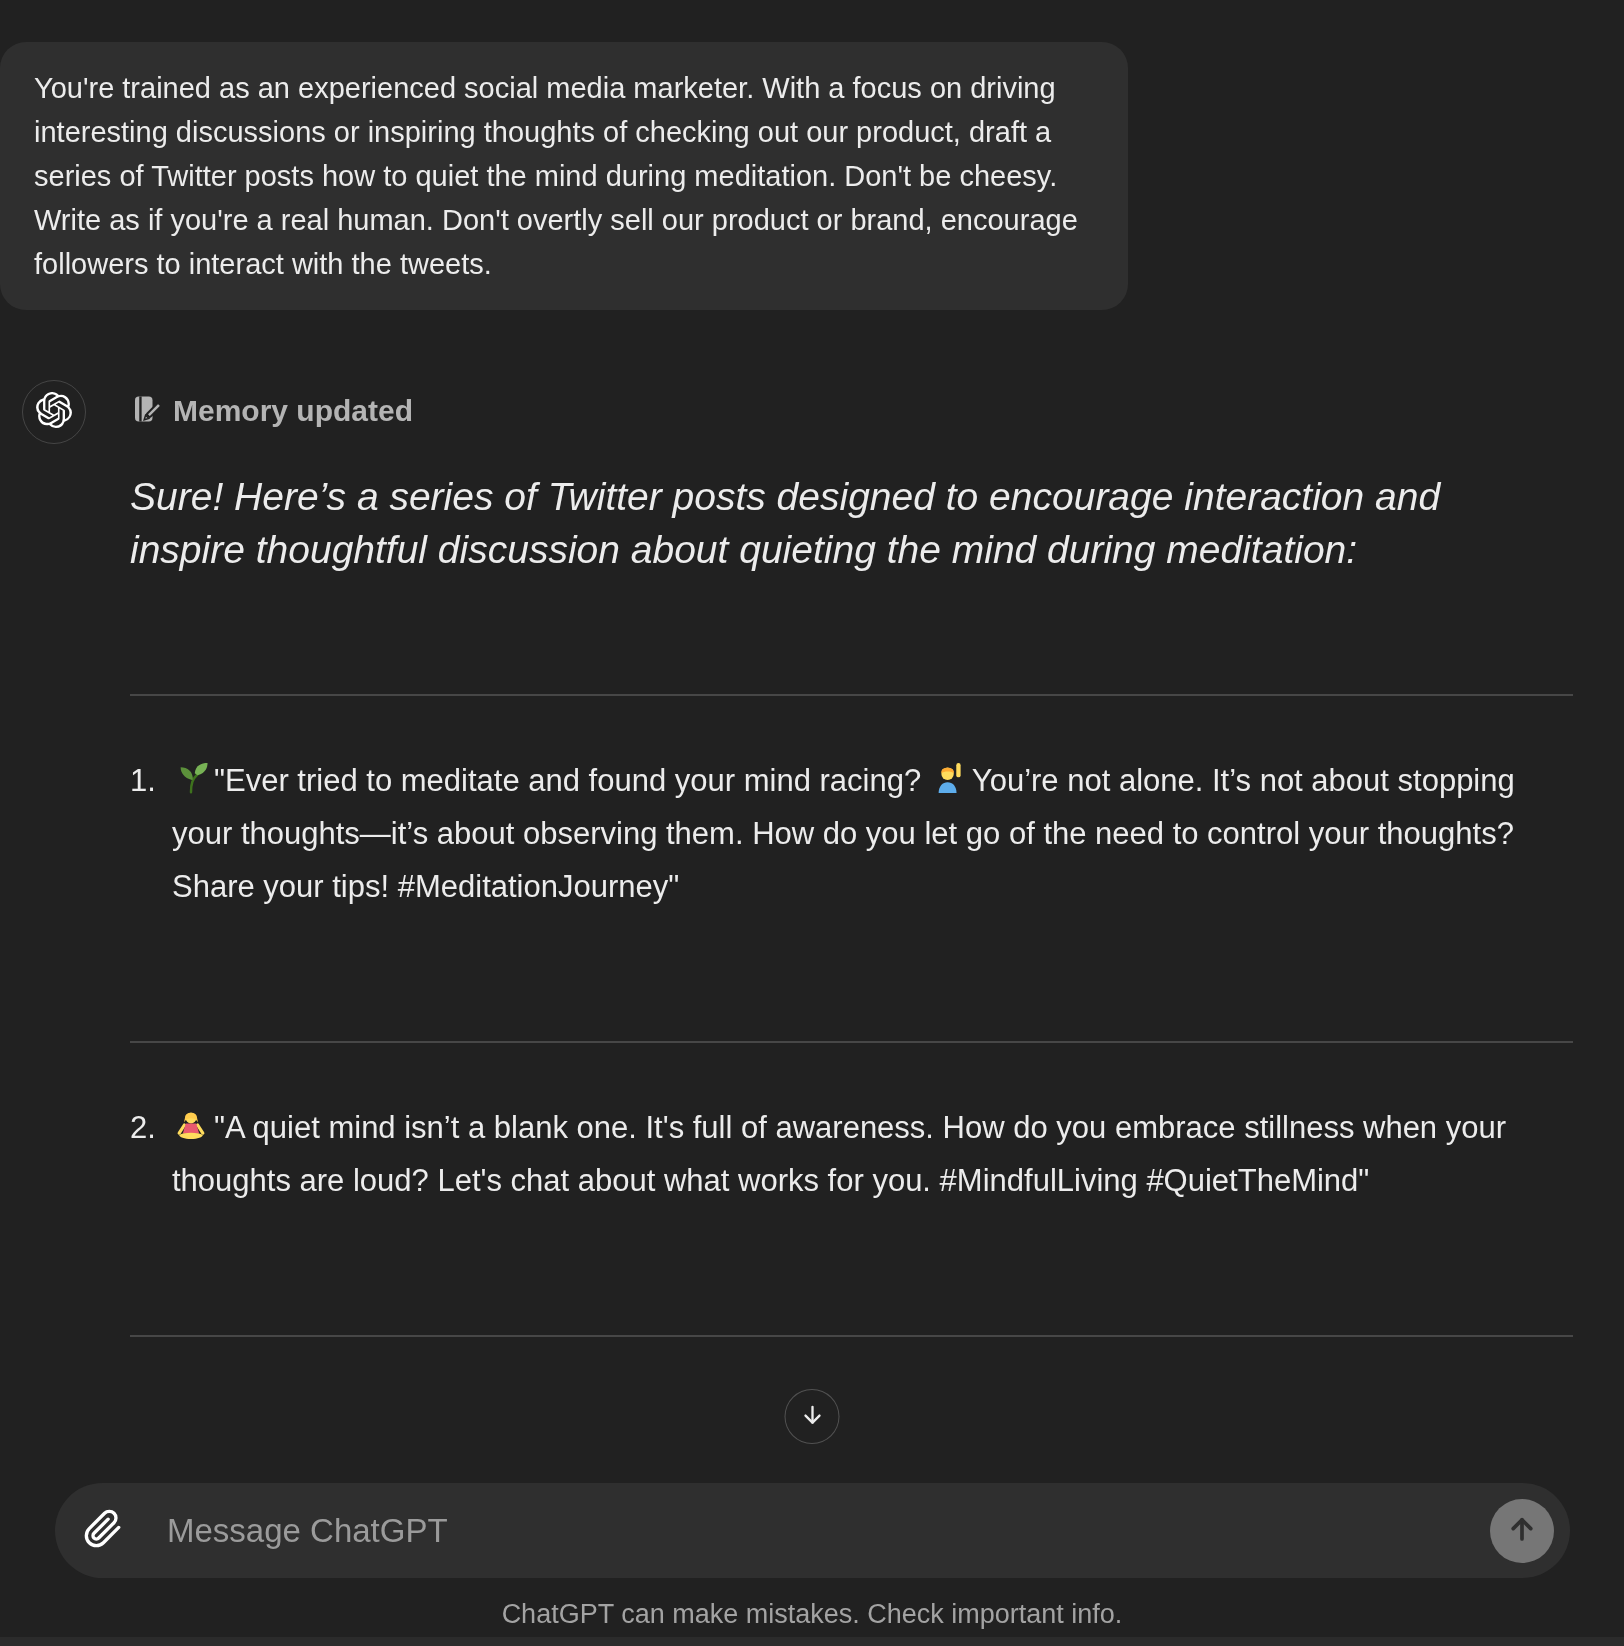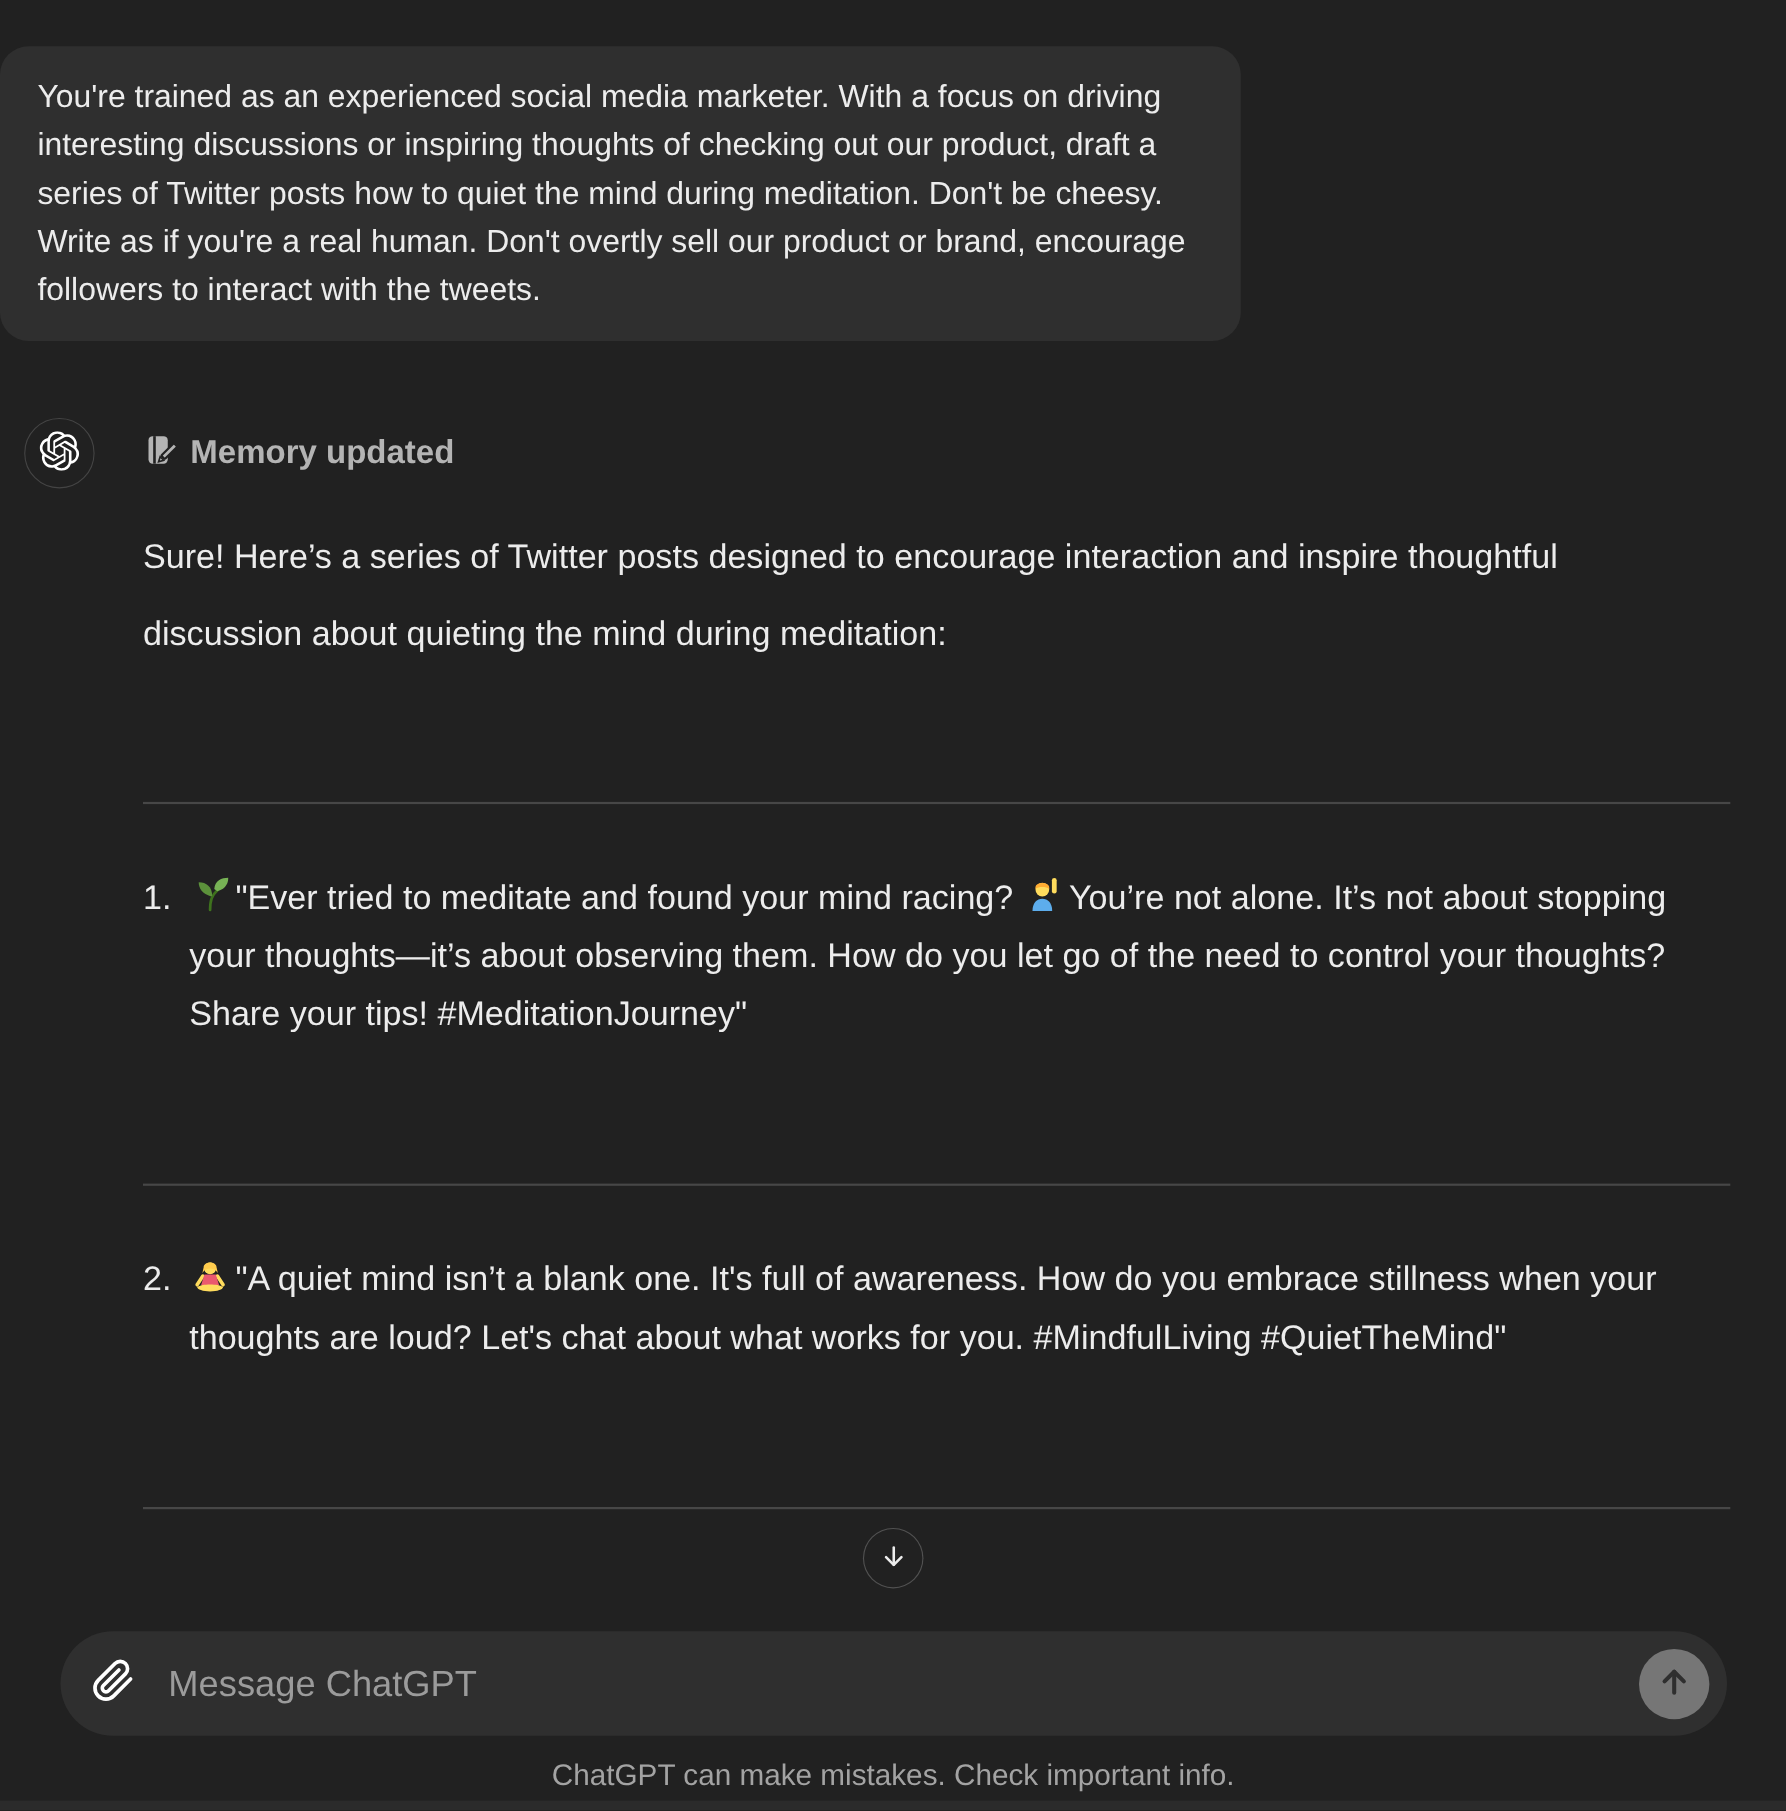--- a/index.html
+++ b/index.html
@@ -18,21 +18,21 @@
   
   .assistant-row{display:flex;margin-top:70px;padding-left:22px;}
   .avatar{
     width:64px;height:64px;border-radius:50%;flex:0 0 64px;
     border:1.5px solid rgba(255,255,255,0.16);
     display:flex;align-items:center;justify-content:center;box-sizing:border-box;
   }
   .assistant-content{margin-left:44px;width:1443px;}
   .memory-badge{display:flex;align-items:flex-end;gap:13px;padding-top:14px;cursor:pointer;}
   .memory-badge .label{font-size:30px;font-weight:700;color:#b4b4b4;}
-  .intro{margin-top:42px;font-size:31px;line-height:70px;max-width:1432px;}
+  .intro{margin-top:42px;font-size:39px;line-height:53px;max-width:1432px;font-style:italic;}
   hr.divider{border:none;border-top:2px solid #474747;margin:118px 0 0 0;width:100%;}
   hr.divider.mid{margin-top:128px;}
   .tweet{display:flex;padding-top:58px;font-size:31px;line-height:53px;}
   .tweet .num{width:42px;flex:0 0 42px;}
   .tweet .body{max-width:1345px;}
   .emoji{display:inline-block;width:34px;height:34px;vertical-align:-4px;margin:0 6px 0 2px;}
   .emoji svg{width:34px;height:34px;display:block;}
   
   .scroll-btn{
     position:absolute;bottom:202px;left:50%;transform:translateX(-50%);
@@ -41,21 +41,21 @@
     display:flex;align-items:center;justify-content:center;cursor:pointer;
   }
   
   .composer{
     position:absolute;left:55px;right:54px;bottom:68px;height:95px;
     background:#2f2f2f;border-radius:48px;
     display:flex;align-items:center;padding:0 16px 0 22px;box-sizing:border-box;
   }
   .attach-btn{width:52px;height:52px;display:flex;align-items:center;justify-content:center;cursor:pointer;flex:0 0 auto;}
   .composer input{
-    flex:1;margin-left:22px;background:transparent;border:none;outline:none;
+    flex:1;margin-left:36px;background:transparent;border:none;outline:none;
     font-family:inherit;font-size:33px;color:#ececec;
   }
   .composer input::placeholder{color:#9b9b9b;opacity:1;}
   .send-btn{
     width:64px;height:64px;border-radius:50%;background:#767676;border:none;
     display:flex;align-items:center;justify-content:center;cursor:pointer;flex:0 0 auto;
   }
   
   .footer{
     position:absolute;left:0;right:0;bottom:16px;text-align:center;

